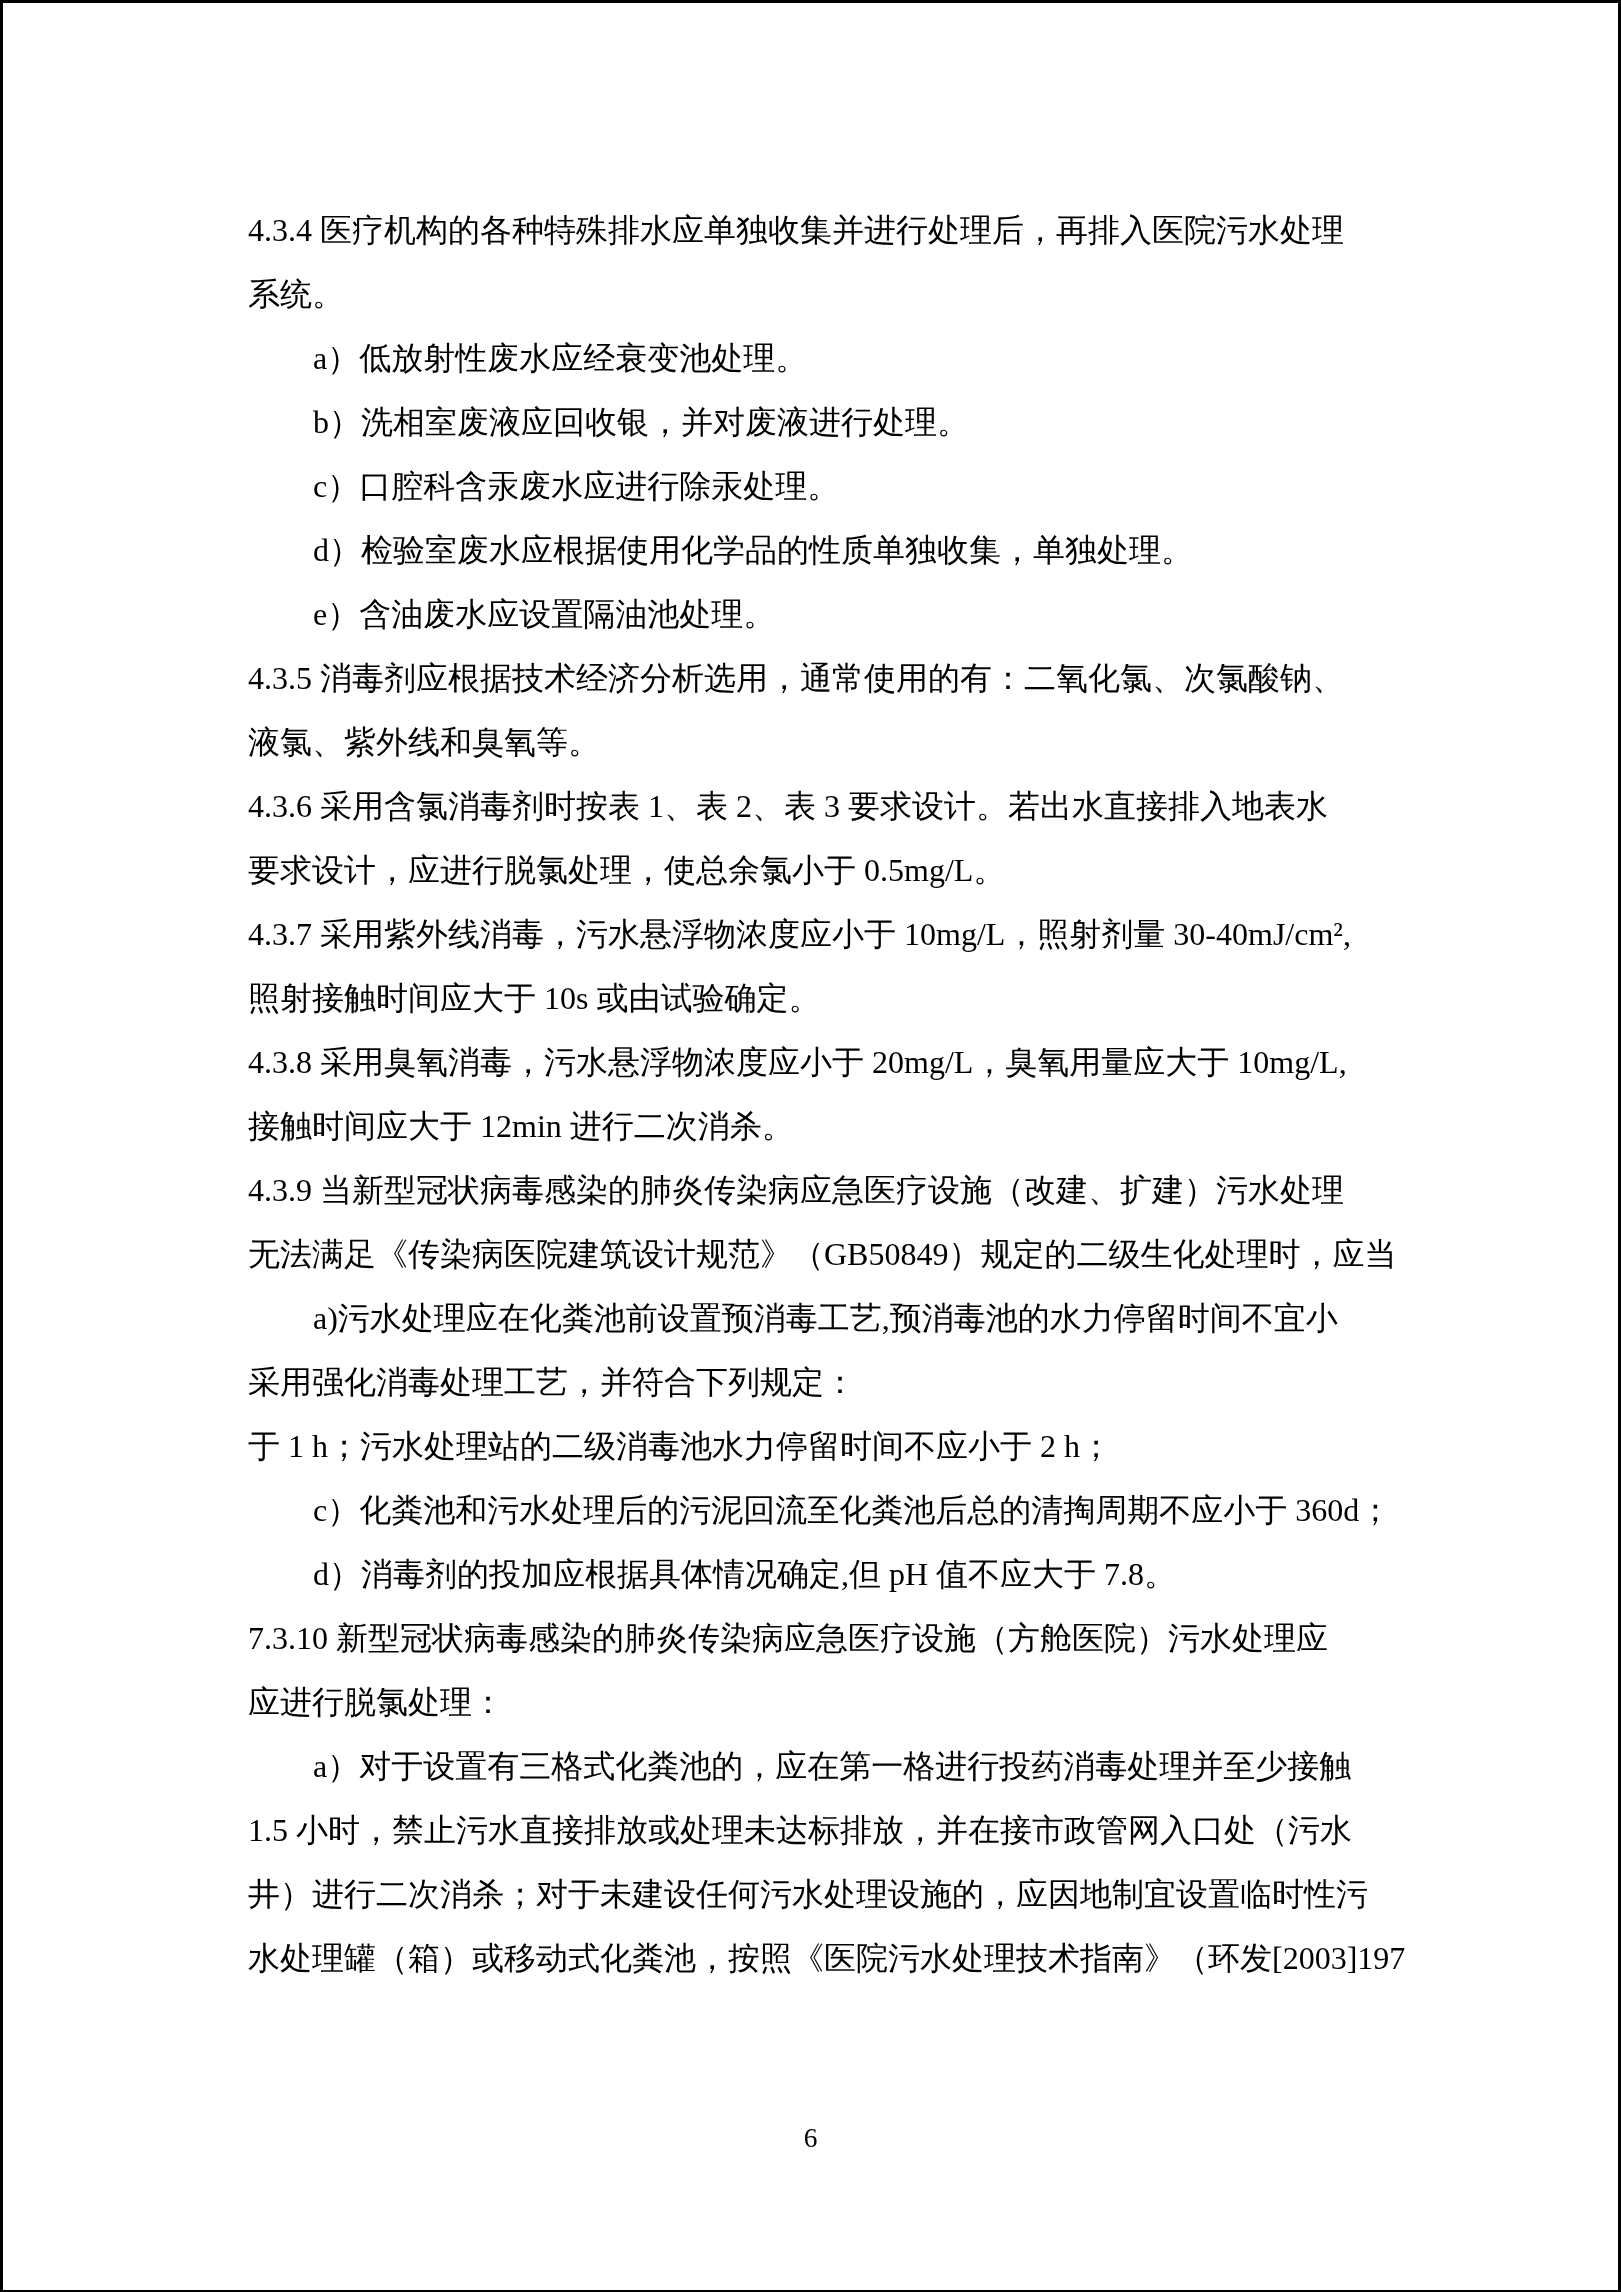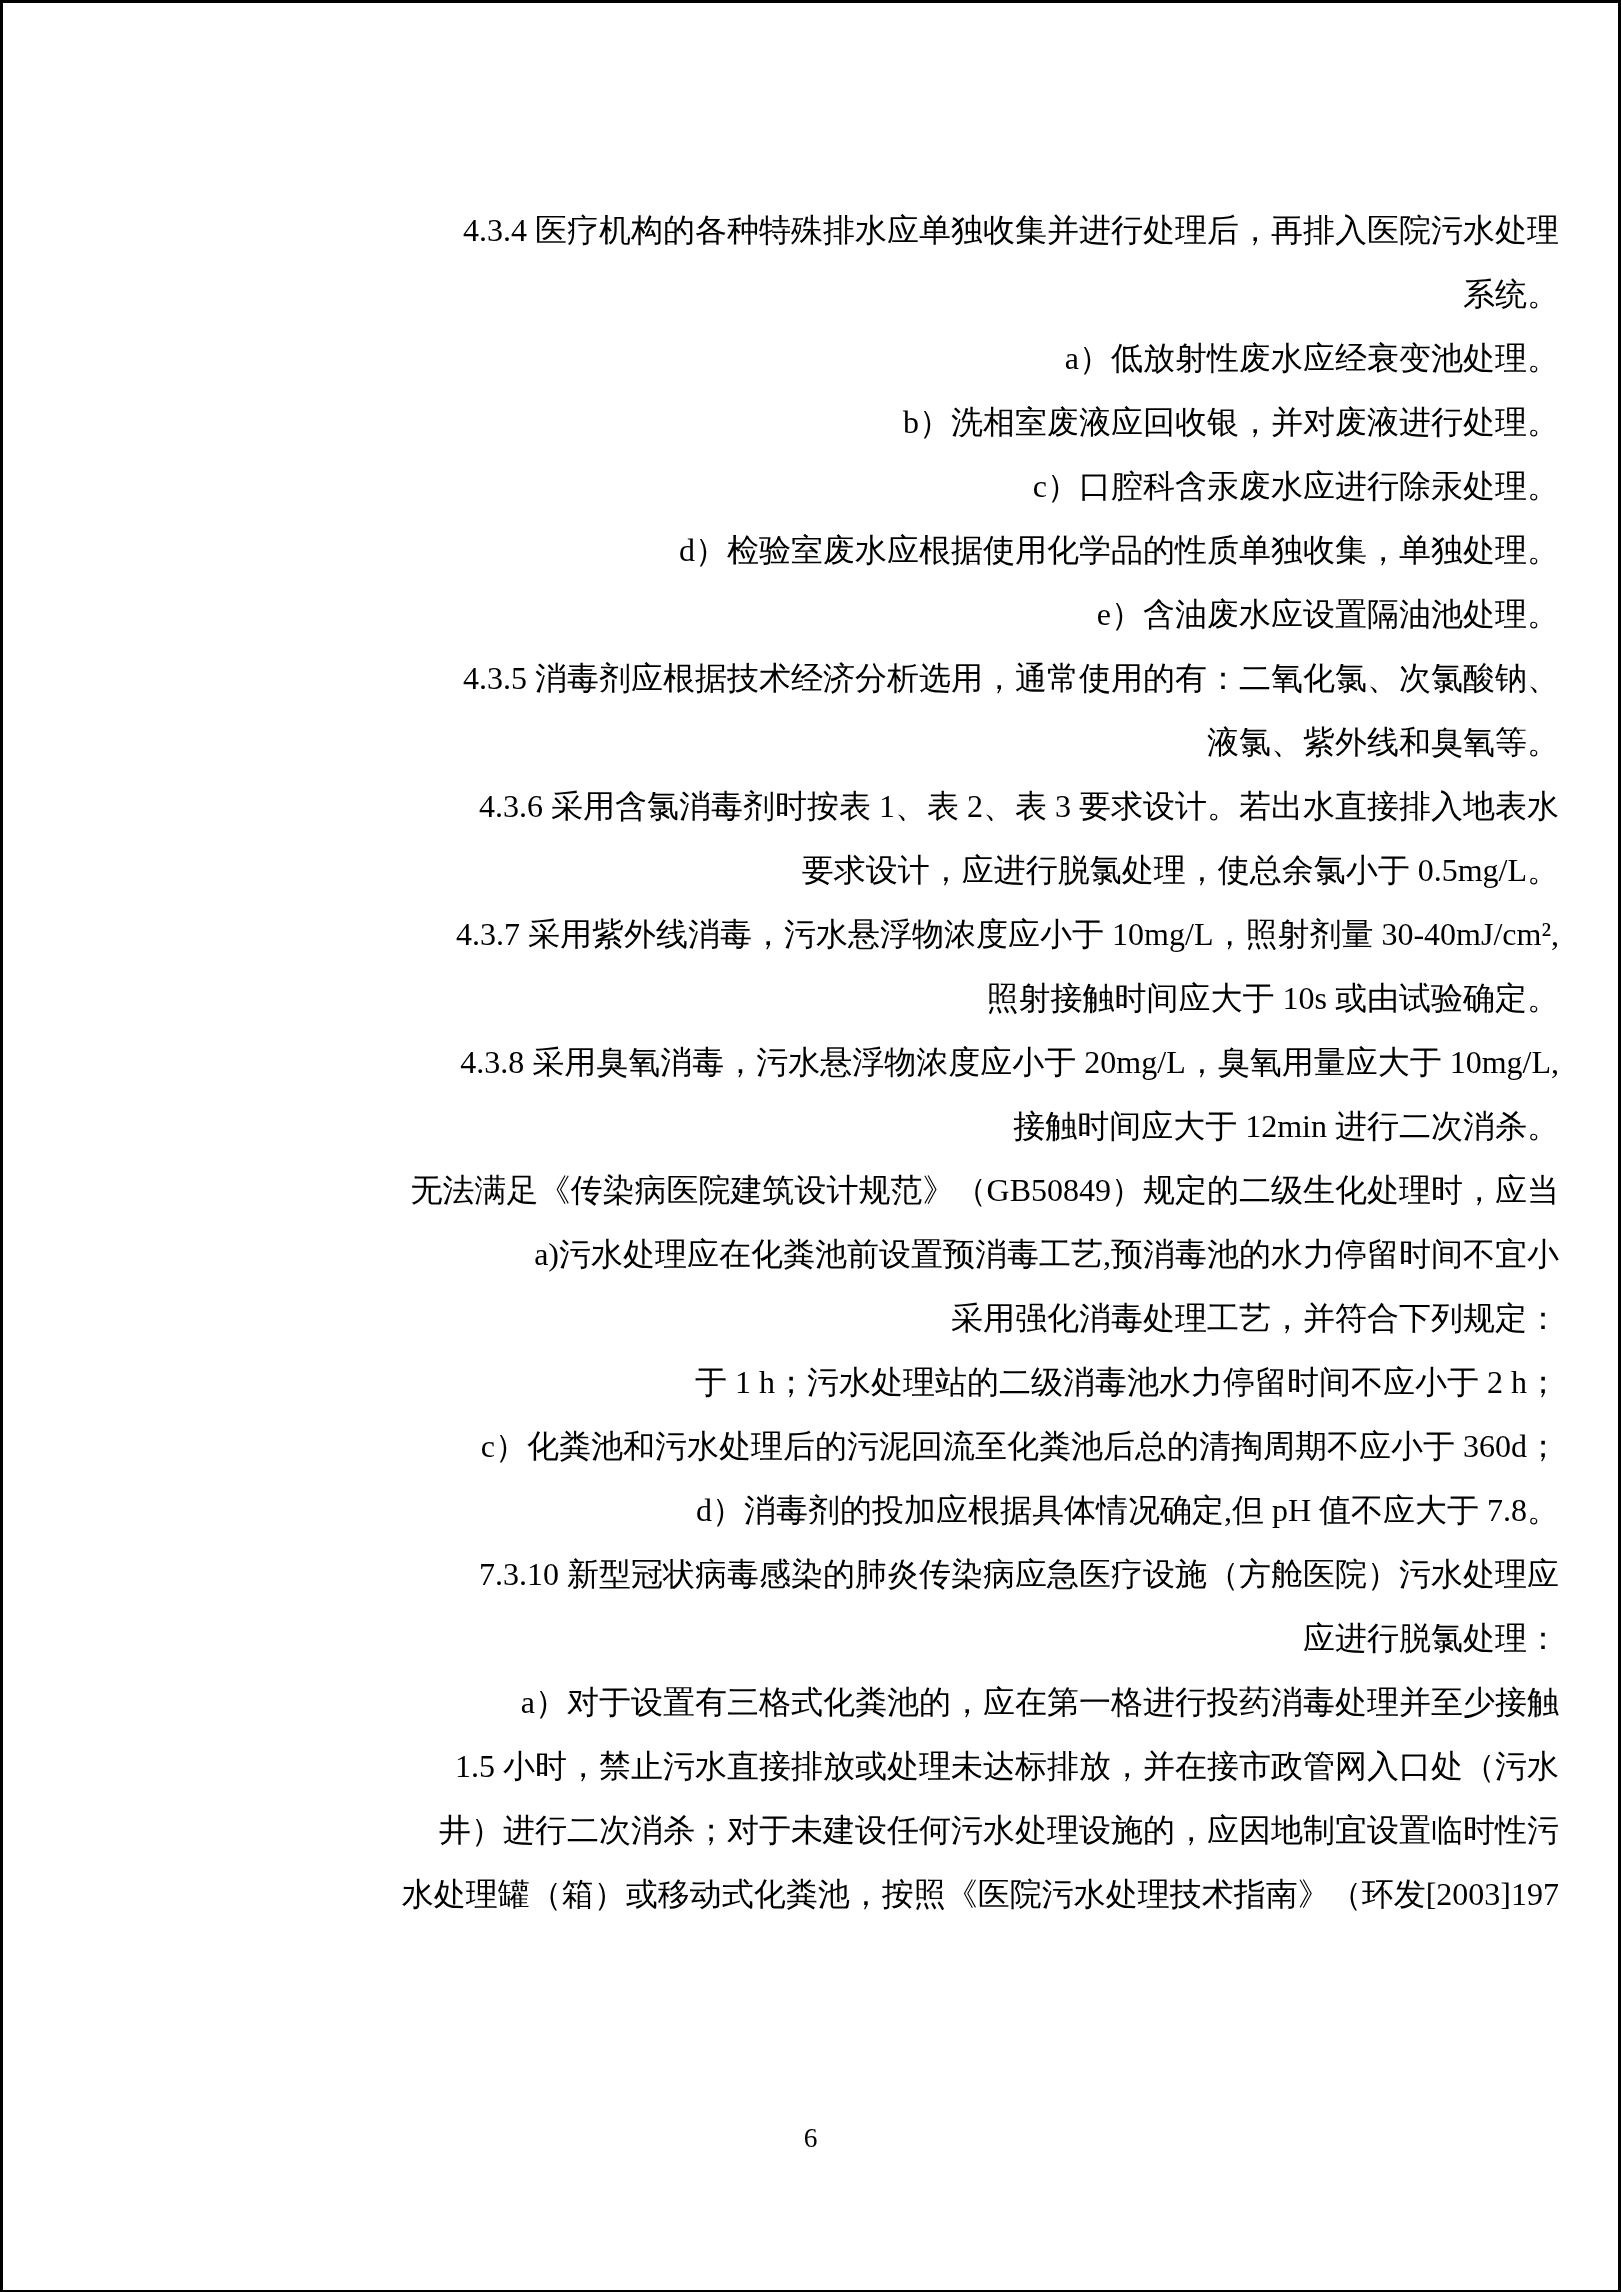--- a/index.html
+++ b/index.html
@@ -22,21 +22,20 @@
     position: absolute;
     left: 245px;
     top: 195px;
     right: 59px;
     font-size: 32px;
     line-height: 64px;
     white-space: nowrap;
   }
   .line {
     height: 64px;
-    text-align: right;
   }
   .line.indent {
     padding-left: 65px;
   }
   .page-number {
     position: absolute;
     top: 2120px;
     left: 0;
     width: 100%;
     text-align: center;
@@ -57,20 +56,21 @@
       <div class="line indent">d）检验室废水应根据使用化学品的性质单独收集，单独处理。</div>
       <div class="line indent">e）含油废水应设置隔油池处理。</div>
       <div class="line">4.3.5 消毒剂应根据技术经济分析选用，通常使用的有：二氧化氯、次氯酸钠、</div>
       <div class="line">液氯、紫外线和臭氧等。</div>
       <div class="line">4.3.6 采用含氯消毒剂时按表 1、表 2、表 3 要求设计。若出水直接排入地表水</div>
       <div class="line">要求设计，应进行脱氯处理，使总余氯小于 0.5mg/L。</div>
       <div class="line">4.3.7 采用紫外线消毒，污水悬浮物浓度应小于 10mg/L，照射剂量 30-40mJ/cm²,</div>
       <div class="line">照射接触时间应大于 10s 或由试验确定。</div>
       <div class="line">4.3.8 采用臭氧消毒，污水悬浮物浓度应小于 20mg/L，臭氧用量应大于 10mg/L,</div>
       <div class="line">接触时间应大于 12min 进行二次消杀。</div>
+      <div class="line">4.3.9 当新型冠状病毒感染的肺炎传染病应急医疗设施（改建、扩建）污水处理</div>
       <div class="line">无法满足《传染病医院建筑设计规范》（GB50849）规定的二级生化处理时，应当</div>
       <div class="line indent">a)污水处理应在化粪池前设置预消毒工艺,预消毒池的水力停留时间不宜小</div>
       <div class="line">采用强化消毒处理工艺，并符合下列规定：</div>
       <div class="line">于 1 h；污水处理站的二级消毒池水力停留时间不应小于 2 h；</div>
       <div class="line indent">c）化粪池和污水处理后的污泥回流至化粪池后总的清掏周期不应小于 360d；</div>
       <div class="line indent">d）消毒剂的投加应根据具体情况确定,但 pH 值不应大于 7.8。</div>
       <div class="line">7.3.10 新型冠状病毒感染的肺炎传染病应急医疗设施（方舱医院）污水处理应</div>
       <div class="line">应进行脱氯处理：</div>
       <div class="line indent">a）对于设置有三格式化粪池的，应在第一格进行投药消毒处理并至少接触</div>
       <div class="line">1.5 小时，禁止污水直接排放或处理未达标排放，并在接市政管网入口处（污水</div>

